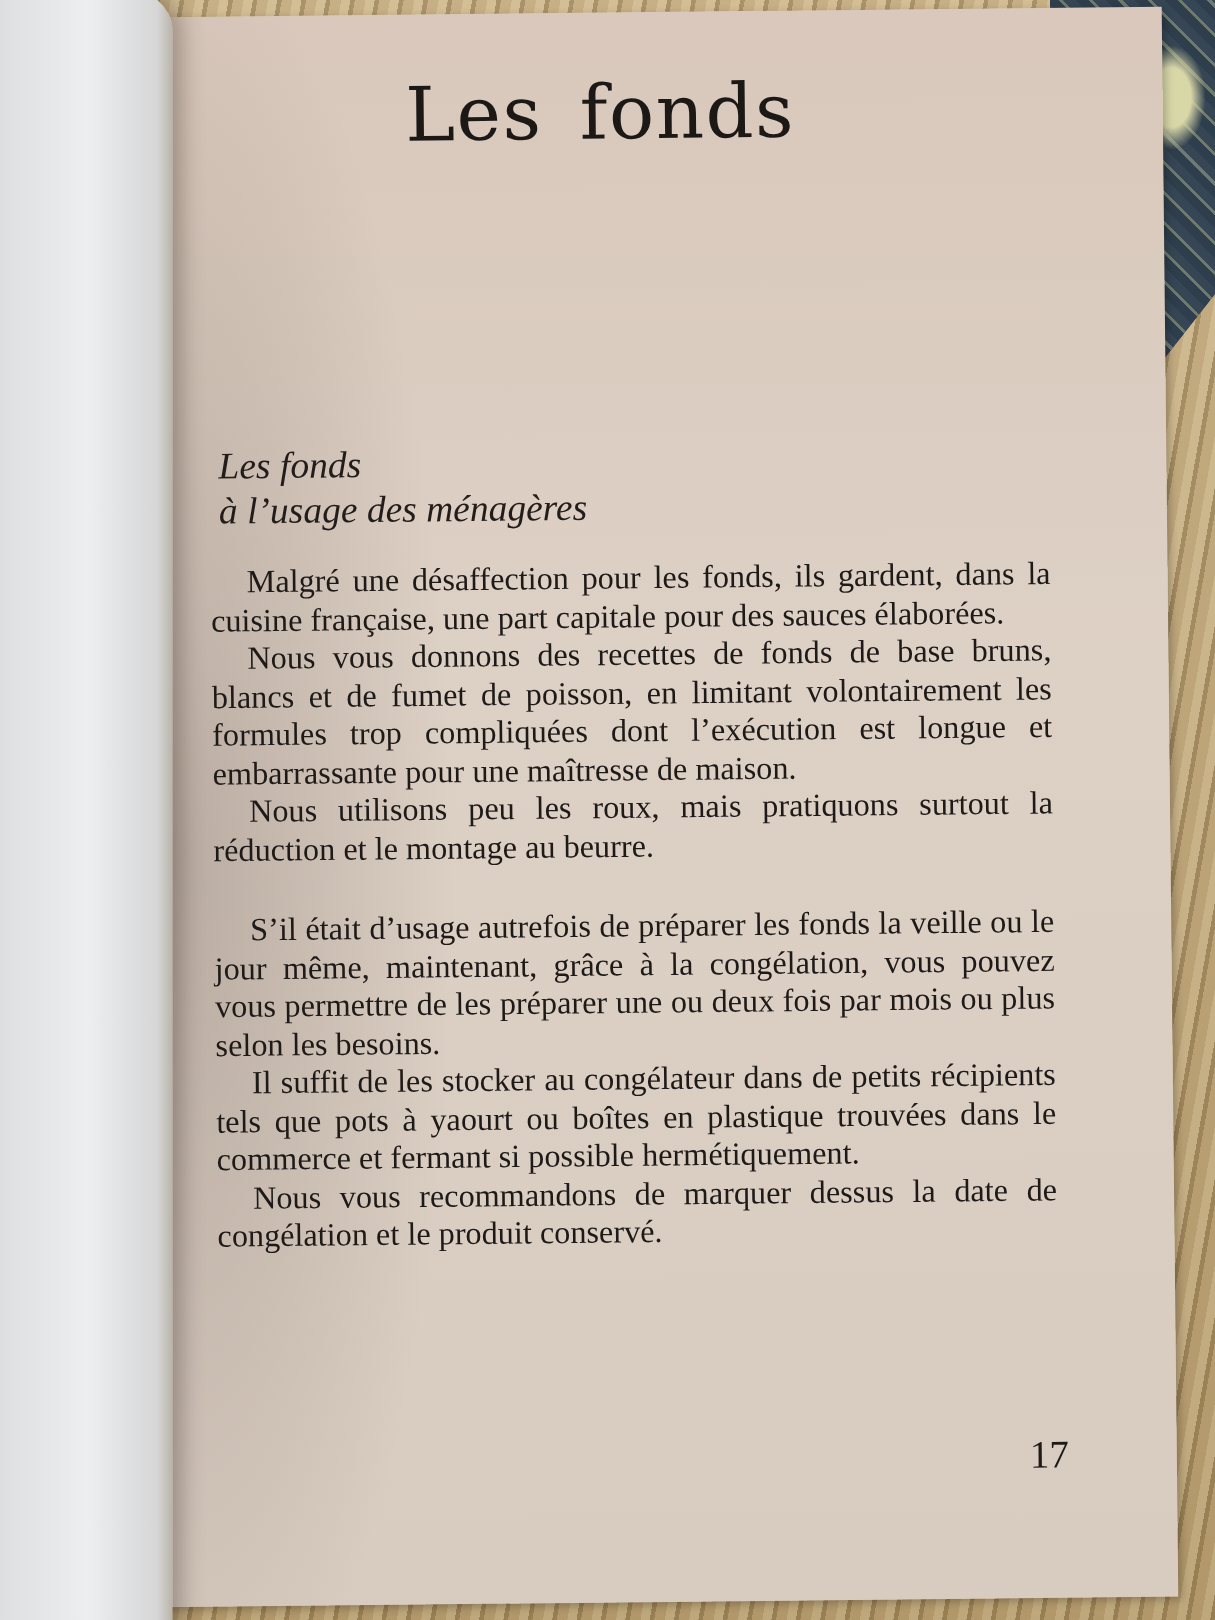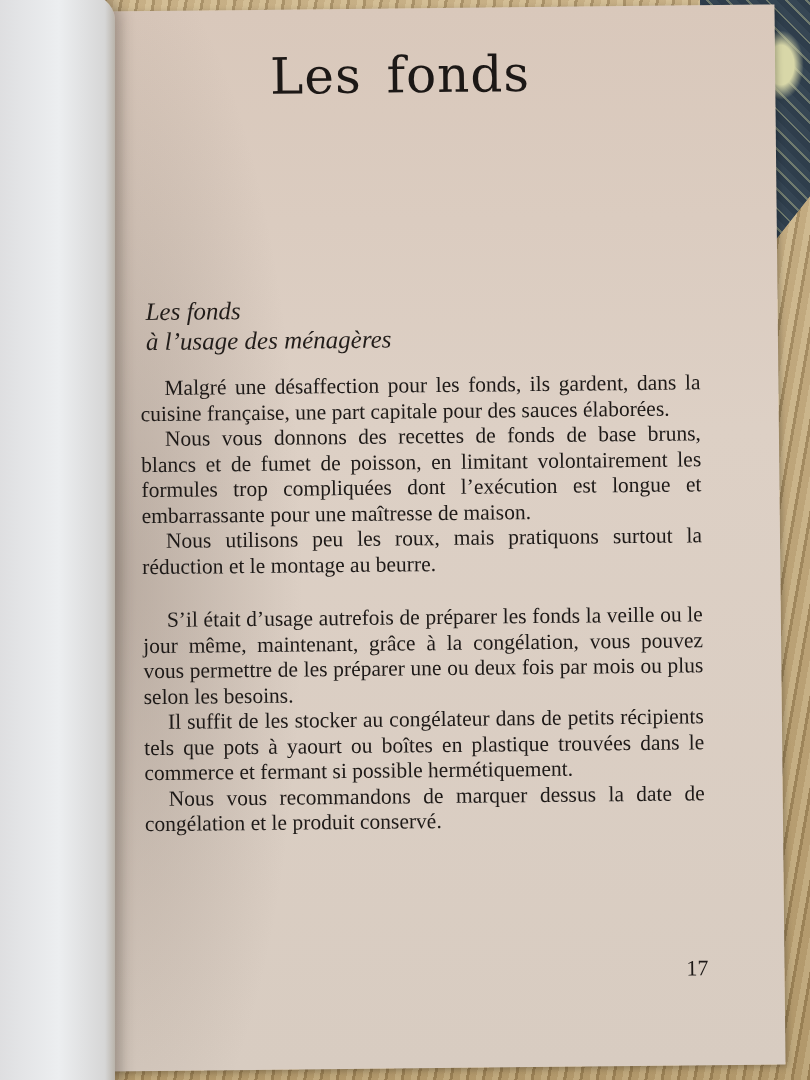--- a/index.html
+++ b/index.html
@@ -61,21 +61,21 @@
       position: absolute; left: 42px; top: 365px; width: 560px;
       font-family: "Liberation Serif", serif;
       font-size: 21.5px; line-height: 25.5px; color: #1e1a18;
       text-align: justify;
     }
     .body-text p { margin: 0; text-indent: 24px; }
     .body-text .gap { height: 28px; }
     .page-number {
       position: absolute; left: 582px; top: 950px;
       font-family: "Liberation Serif", serif;
-      font-size: 22px; color: #1e1a18;
+      font-size: 26px; color: #1e1a18;
     }
   </style>
 </head>
 <body>
 
 <div class="mat"></div>
 <div class="cloth"></div>
 <div class="cloth-flower"></div>
 
 <div class="left-page"></div>

